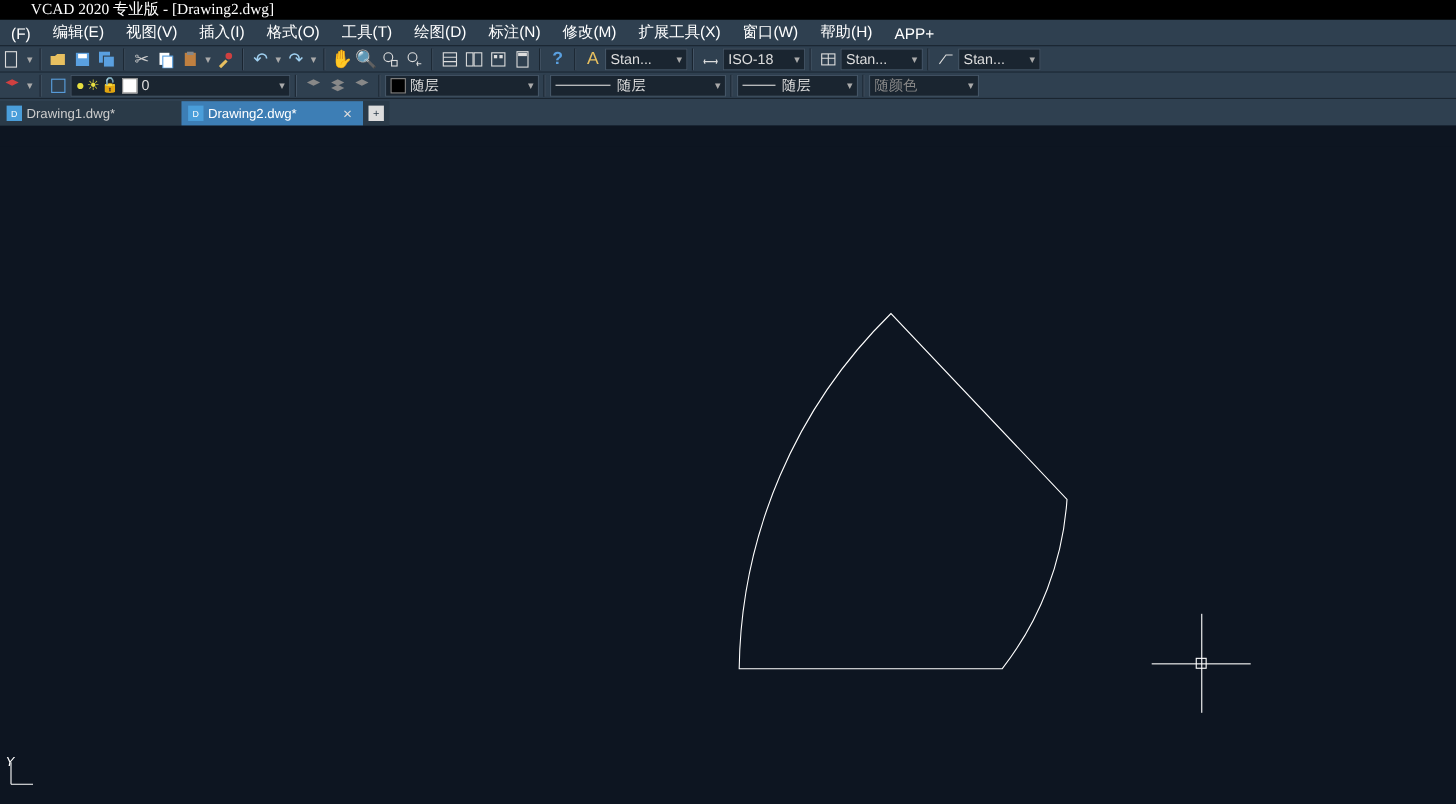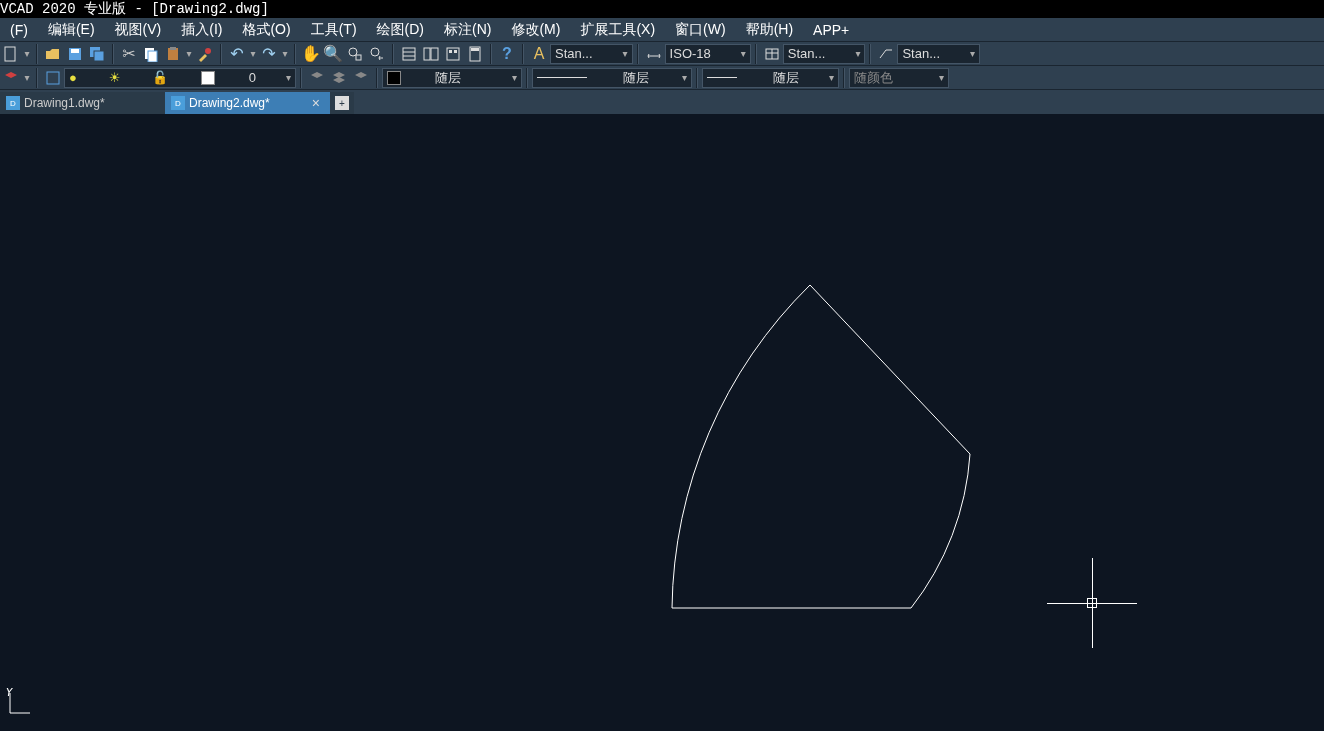--- a/index.html
+++ b/index.html
@@ -1,28 +1,28 @@
 <!DOCTYPE html>
 <html><head>
 <meta charset="utf-8">
 <style>
 * { margin: 0; padding: 0; box-sizing: border-box; font-family: "Microsoft YaHei", Arial, sans-serif; }
 body { background: #0d1521; width: 1324px; height: 731px; overflow: hidden; position: relative; }
 
 .title-bar { background: #000; color: #fff; height: 18px; font-size: 14px; padding-left: 0; display: flex; align-items: center; }
-.title-bar span { font-family: Liberation Mono, monospace; }
+.title-bar span { font-family: Liberation Serif, serif; padding-left: 28px; }
 
 .menu-bar { background: #2f4050; height: 24px; display: flex; align-items: center; color: #fff; font-size: 14px; border-bottom: 1px solid #1a2530; }
 .menu-item { padding: 0 10px; cursor: pointer; white-space: nowrap; }
 
 .toolbar-row { background: #2f4050; height: 24px; display: flex; align-items: center; border-bottom: 1px solid #1a2530; position: relative; }
 .toolbar-sep { width: 2px; height: 20px; background: #1a2530; border-right: 1px solid #445566; margin: 0 4px; }
 .tool-btn { width: 20px; height: 20px; display: flex; align-items: center; justify-content: center; cursor: pointer; margin: 0 1px; color: #ccc; }
 .drop-arrow { width: 10px; height: 18px; display: flex; align-items: center; justify-content: center; color: #aaa; font-size: 10px; cursor: pointer; }
-.dropdown { background: #1a2530; border: 1px solid #445566; color: #ddd; font-size: 13px; height: 20px; display: flex; align-items: center; padding: 0 4px; min-width: 60px; cursor: pointer; gap: 30px; }
+.dropdown { background: #1a2530; border: 1px solid #445566; color: #ddd; font-size: 13px; height: 20px; display: flex; align-items: center; padding: 0 4px; min-width: 60px; cursor: pointer; }
 .dropdown-arrow { margin-left: auto; font-size: 10px; color: #aaa; }
 .dropdown-wide { min-width: 140px; }
 .dropdown-med { min-width: 100px; }
 
 .tab-bar { background: #2f4050; height: 24px; display: flex; align-items: flex-end; }
 .file-tab { height: 22px; min-width: 165px; display: flex; align-items: center; padding: 0 6px; font-size: 12px; color: #ccc; cursor: pointer; font-family: "SimSun", monospace; }
 .file-tab.inactive { background: #2a3a48; }
 .file-tab.active { background: #3d7eb5; color: #fff; }
 .file-icon { width: 14px; height: 14px; background: #4a9eda; margin-right: 4px; display: inline-flex; align-items: center; justify-content: center; font-size: 8px; color: #fff; }
 .tab-close { margin-left: auto; color: #ddd; font-size: 14px; cursor: pointer; padding: 0 4px; }

